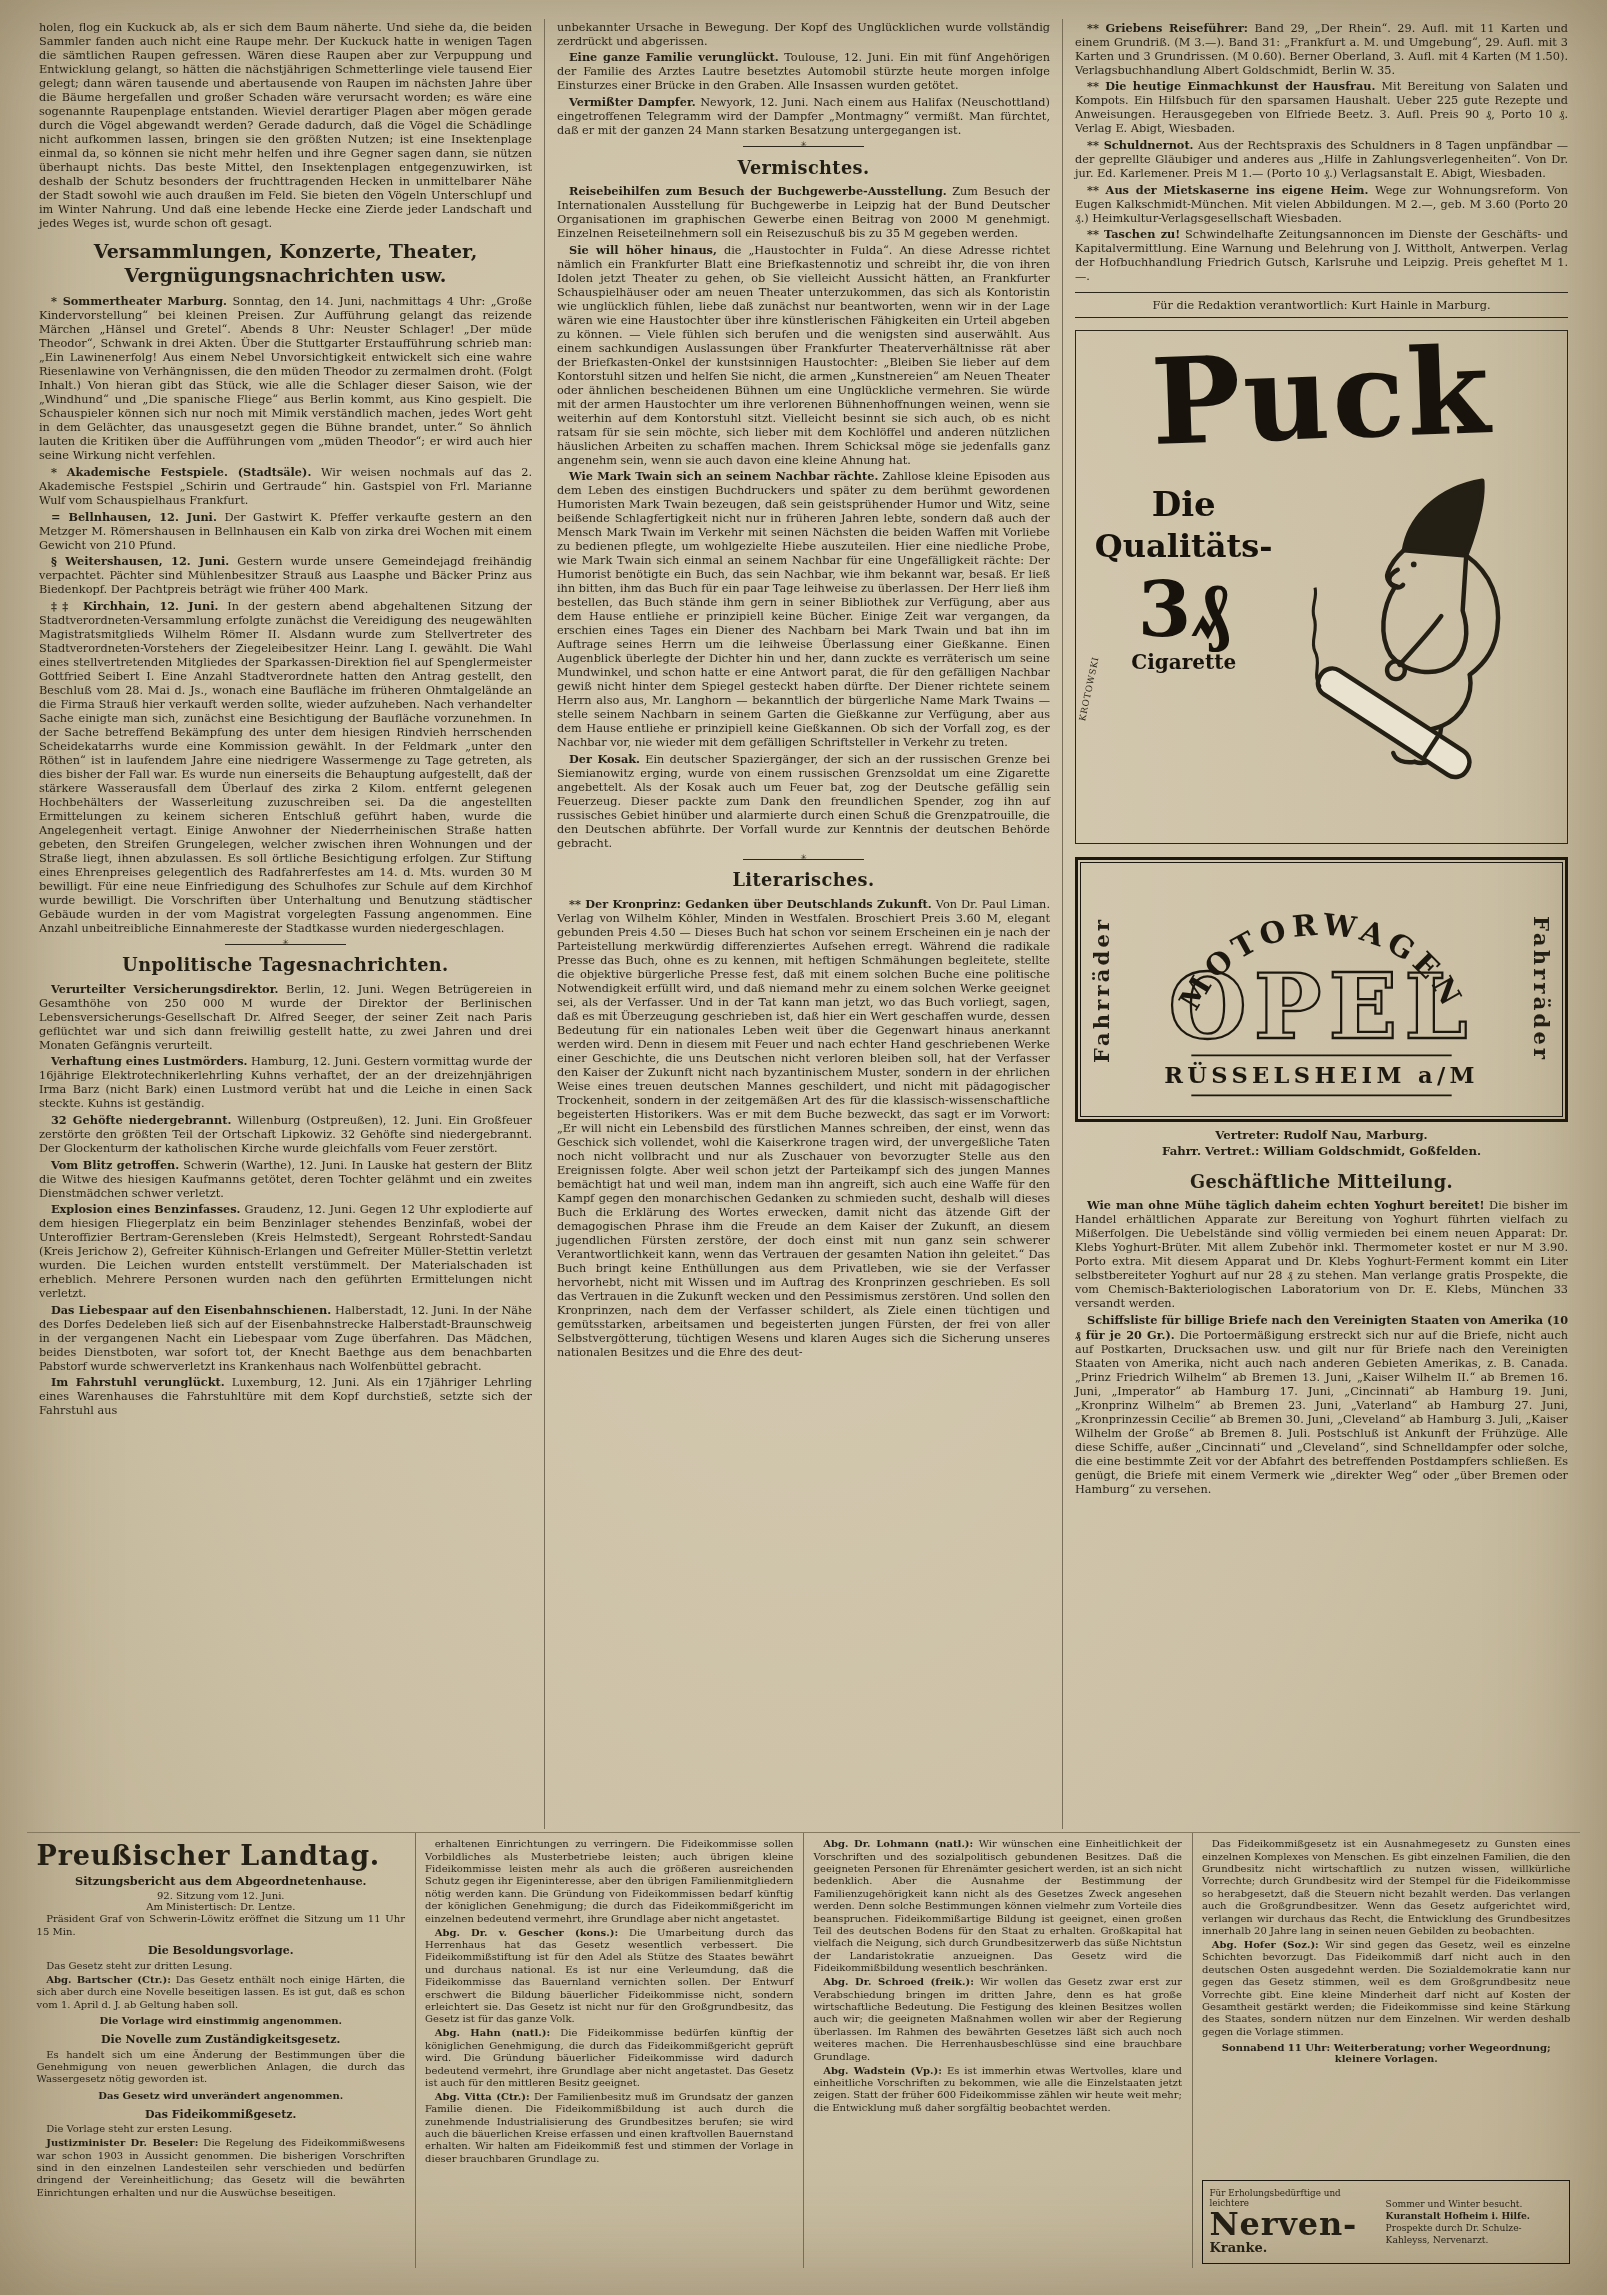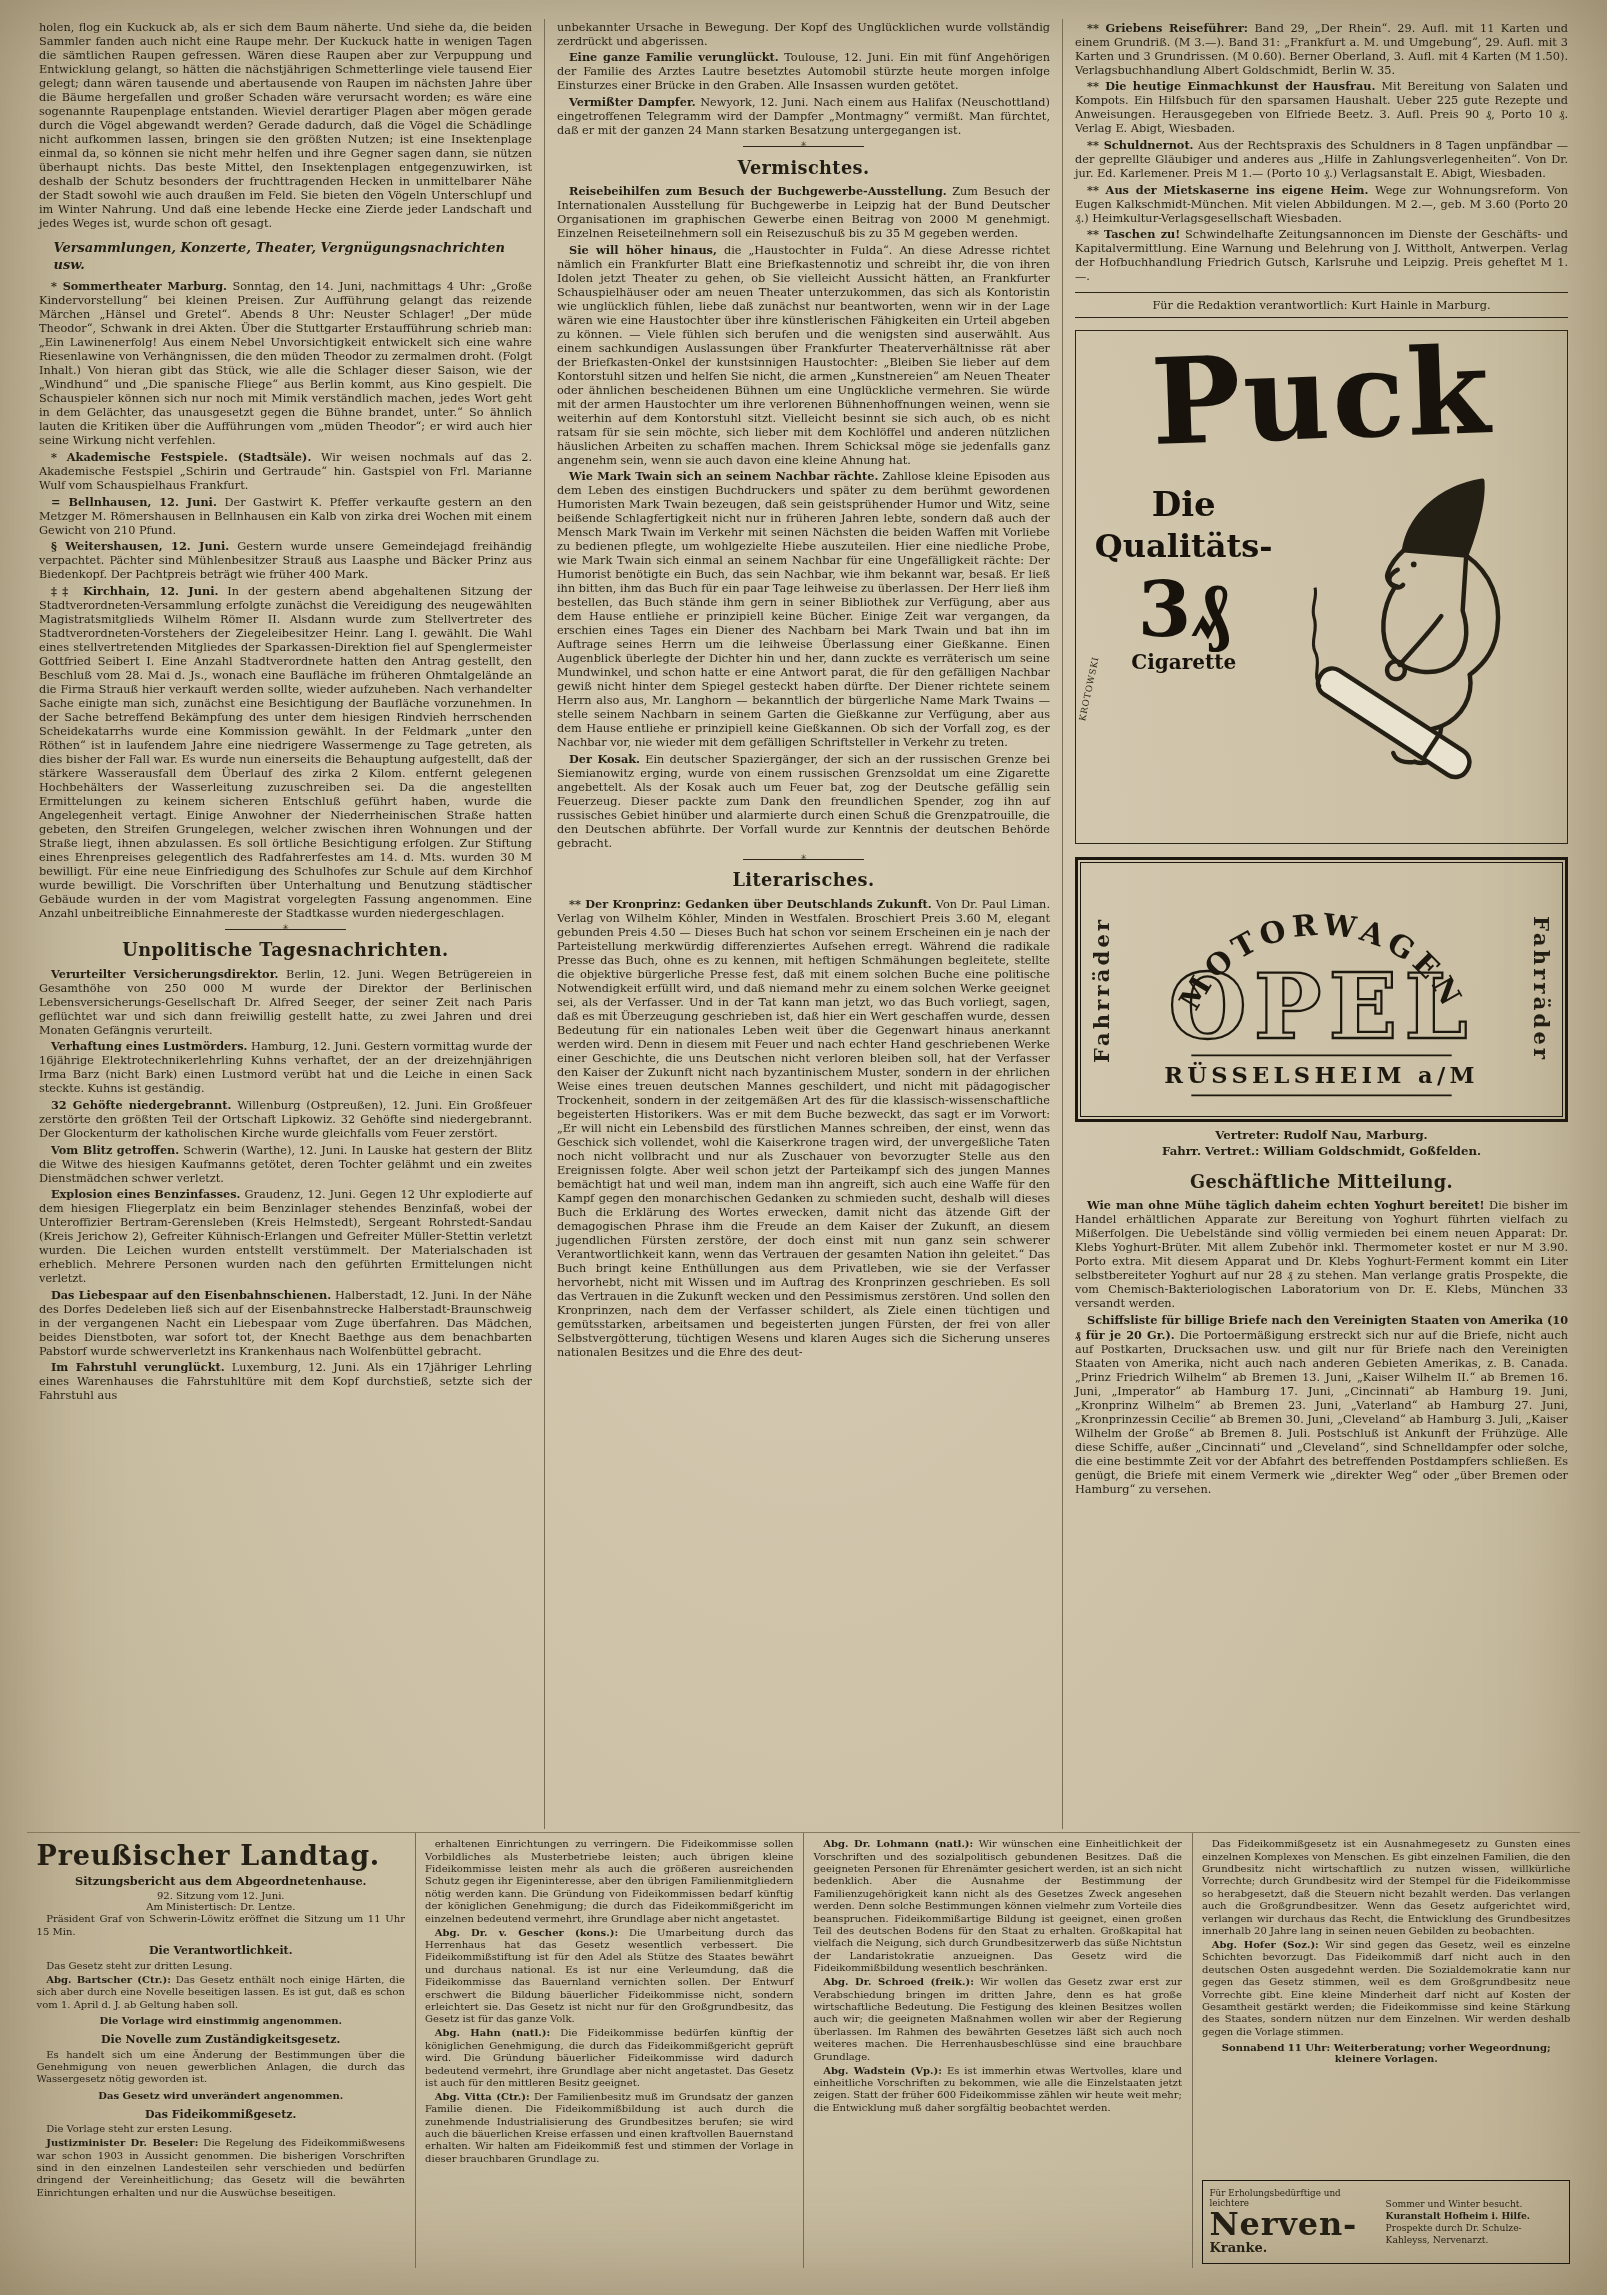--- a/index.html
+++ b/index.html
@@ -15,21 +15,21 @@
     overflow:hidden;
   }
   
   .top { display:flex; height:1810px; overflow:hidden; }
   .col { flex:1 1 0; padding:1.6px 12px 0; overflow:hidden; }
   .col + .col { border-left:0.8px solid #776c55; }
   .p { font-size:11.3px; line-height:1.24; text-align:justify; text-indent:12px; hyphens:auto; margin-bottom:1.6px; }
   .p.nolead { text-indent:0; }
   .lead { font-weight:bold; }
   .sec-head { text-align:center; font-weight:bold; font-size:17.7px; margin:9.6px 0 6.4px; letter-spacing:0.4px; }
-  .sub-head { font-weight:bold; font-size:13px; margin:9.6px 14.5px 6.4px; line-height:1.25;font-style:italic; }
+  .sub-head { text-align:center; font-weight:bold; font-size:19px; margin:9.6px 14.5px 6.4px; line-height:1.25; }
   .rule-short { width:121px; margin:8px auto 6.4px; border-top:0.8px solid #2c261a; position:relative; }
   .rule-short::after { content:"✳"; position:absolute; left:50%; top:-7.2px; transform:translateX(-50%);
                        background:inherit; font-size:8px; color:#2c261a; padding:0 3.2px; }
   .redaktion { border-top:0.8px solid #2c261a; border-bottom:0.8px solid #2c261a;
                text-align:center; font-size:11.3px; padding:5.6px 0; margin:8px 0 11.3px; }
   
   .puck-ad { border:0.8px solid #2c261a; height:514px; padding:11.3px 8px 4.8px; position:relative; margin-bottom:13px; }
   .puck-brand { font-weight:bold; font-size:119px; line-height:.92; text-align:center;
                 letter-spacing:2.4px; transform:rotate(-2deg); color:#17130c; }
   .puck-cols { display:flex; margin-top:11.3px; }
@@ -201,21 +201,21 @@
   </div>
 
   <div class="bottom">
 
     <div class="bcol">
       <div class="lt-title">Preußischer Landtag.</div>
       <div class="lt-sub">Sitzungsbericht aus dem Abgeordnetenhause.</div>
       <div class="lt-session">92. Sitzung vom 12. Juni.</div>
       <div class="lt-session">Am Ministertisch: Dr. Lentze.</div>
       <p class="bp nolead">Präsident Graf von Schwerin-Löwitz eröffnet die Sitzung um 11 Uhr 15 Min.</p>
-      <div class="lt-h">Die Verantwortlichkeit.</div>
+      <div class="lt-h">Die Besoldungsvorlage.</div>
       <p class="bp">Das Gesetz steht zur dritten Lesung.</p>
       <p class="bp"><span class="lead">Abg. Bartscher (Ctr.):</span> <span>Das Gesetz enthält noch einige Härten, die sich aber durch eine Novelle beseitigen lassen. Es ist gut, daß es schon vom 1. April d. J. ab Geltung haben soll.</span></p>
       <div class="bb">Die Vorlage wird einstimmig angenommen.</div>
       <div class="lt-h">Die Novelle zum Zuständigkeitsgesetz.</div>
       <p class="bp">Es handelt sich um eine Änderung der Bestimmungen über die Genehmigung von neuen gewerblichen Anlagen, die durch das Wassergesetz nötig geworden ist.</p>
       <div class="bb">Das Gesetz wird unverändert angenommen.</div>
       <div class="lt-h">Das Fideikommißgesetz.</div>
       <p class="bp">Die Vorlage steht zur ersten Lesung.</p>
       <p class="bp"><span class="lead">Justizminister Dr. Beseler:</span> <span>Die Regelung des Fideikommißwesens war schon 1903 in Aussicht genommen. Die bisherigen Vorschriften sind in den einzelnen Landesteilen sehr verschieden und bedürfen dringend der Vereinheitlichung; das Gesetz will die bewährten Einrichtungen erhalten und nur die Auswüchse beseitigen.</span></p>
     </div>

